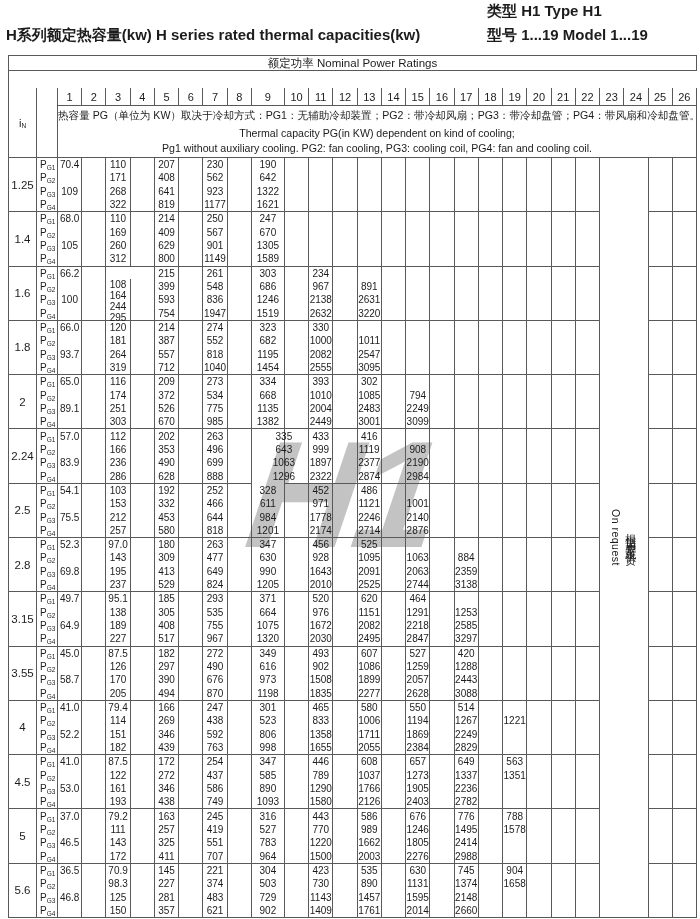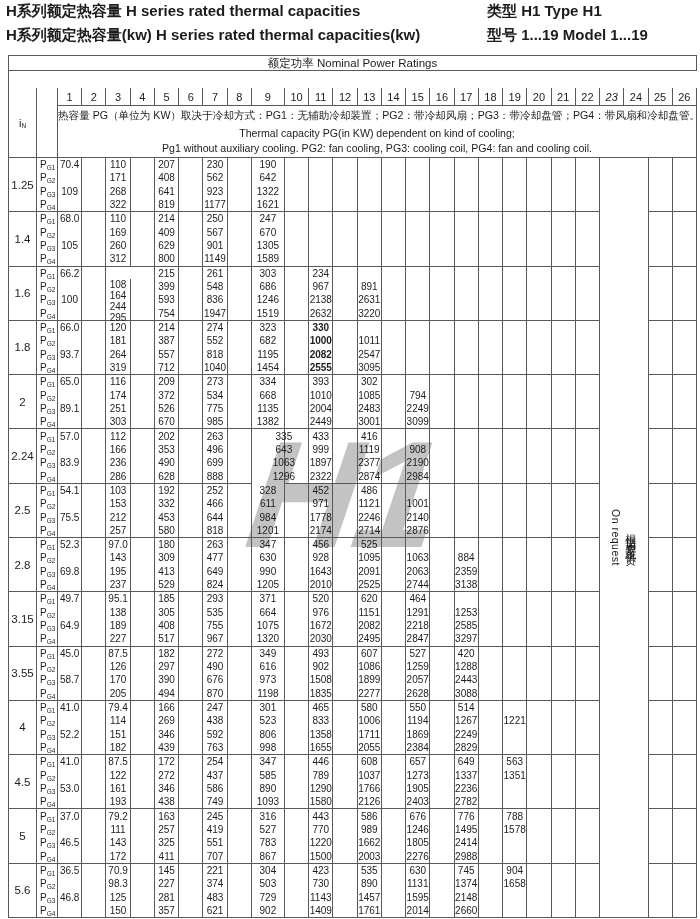--- a/index.html
+++ b/index.html
@@ -48,21 +48,20 @@
   .vline { flex: 1 1 0; display: flex; align-items: center; justify-content: center; font-size: 10px; white-space: nowrap; overflow: visible; }
   .pgline { justify-content: flex-start; padding-left: 3px; font-size: 10px; }
   .sub { font-size: 6.5px; transform: translateY(2.5px); letter-spacing: 0; }
 </style>
 </head>
 <body>
 
 <div class="page">
   <div class="titles">
     <div class="title-row">
-      <span>H系列额定热容量  H series rated thermal capacities</span>
       <span class="title-right">类型 H1   Type H1</span>
     </div>
     <div class="title-row">
       <span>H系列额定热容量(kw)  H series rated thermal capacities(kw)</span>
       <span class="title-right">型号 1...19   Model 1...19</span>
     </div>
   </div>
 
   <div class="watermark">H1</div>
 
@@ -98,21 +97,21 @@
       <div class="cell num" style="grid-area: 3 / 15;">13</div>
       <div class="cell num" style="grid-area: 3 / 16;">14</div>
       <div class="cell num" style="grid-area: 3 / 17;">15</div>
       <div class="cell num" style="grid-area: 3 / 18;">16</div>
       <div class="cell num" style="grid-area: 3 / 19;">17</div>
       <div class="cell num" style="grid-area: 3 / 20;">18</div>
       <div class="cell num" style="grid-area: 3 / 21;">19</div>
       <div class="cell num" style="grid-area: 3 / 22;">20</div>
       <div class="cell num" style="grid-area: 3 / 23;">21</div>
       <div class="cell num" style="grid-area: 3 / 24;">22</div>
-      <div class="cell num" style="grid-area: 3 / 25; font-style: italic;">23</div>
+      <div class="cell num" style="grid-area: 3 / 25;">23</div>
       <div class="cell num" style="grid-area: 3 / 26;">24</div>
       <div class="cell num" style="grid-area: 3 / 27;">25</div>
       <div class="cell num" style="grid-area: 3 / 28;">26</div>
       <div class="cell incell" style="grid-area: 5 / 1;">1.25</div>
       <div class="cell pgcell" style="grid-area: 5 / 2;">
         <div class="vline pgline">
           <span>P</span>
           <span class="sub">G1</span>
         </div>
         <div class="vline pgline">
@@ -370,21 +369,21 @@
         <div class="vline">1040</div>
       </div>
       <div class="cell vcell" style="grid-area: 8 / 10;"></div>
       <div class="cell vcell" style="grid-area: 8 / 11;">
         <div class="vline">323</div>
         <div class="vline">682</div>
         <div class="vline">1195</div>
         <div class="vline">1454</div>
       </div>
       <div class="cell vcell" style="grid-area: 8 / 12;"></div>
-      <div class="cell vcell" style="grid-area: 8 / 13; font-weight: bold;">
+      <div class="cell vcell" style="grid-area: 8 / 13;">
         <div class="vline">330</div>
         <div class="vline">1000</div>
         <div class="vline">2082</div>
         <div class="vline">2555</div>
       </div>
       <div class="cell vcell" style="grid-area: 8 / 14;"></div>
       <div class="cell vcell" style="grid-area: 8 / 15;">
         <div class="vline">&nbsp;</div>
         <div class="vline">1011</div>
         <div class="vline">2547</div>
@@ -1144,21 +1143,21 @@
         <div class="vline">245</div>
         <div class="vline">419</div>
         <div class="vline">551</div>
         <div class="vline">707</div>
       </div>
       <div class="cell vcell" style="grid-area: 17 / 10;"></div>
       <div class="cell vcell" style="grid-area: 17 / 11;">
         <div class="vline">316</div>
         <div class="vline">527</div>
         <div class="vline">783</div>
-        <div class="vline">867</div>
+        <div class="vline">964</div>
       </div>
       <div class="cell vcell" style="grid-area: 17 / 12;"></div>
       <div class="cell vcell" style="grid-area: 17 / 13;">
         <div class="vline">443</div>
         <div class="vline">770</div>
         <div class="vline">1220</div>
         <div class="vline">1500</div>
       </div>
       <div class="cell vcell" style="grid-area: 17 / 14;"></div>
       <div class="cell vcell" style="grid-area: 17 / 15;">

